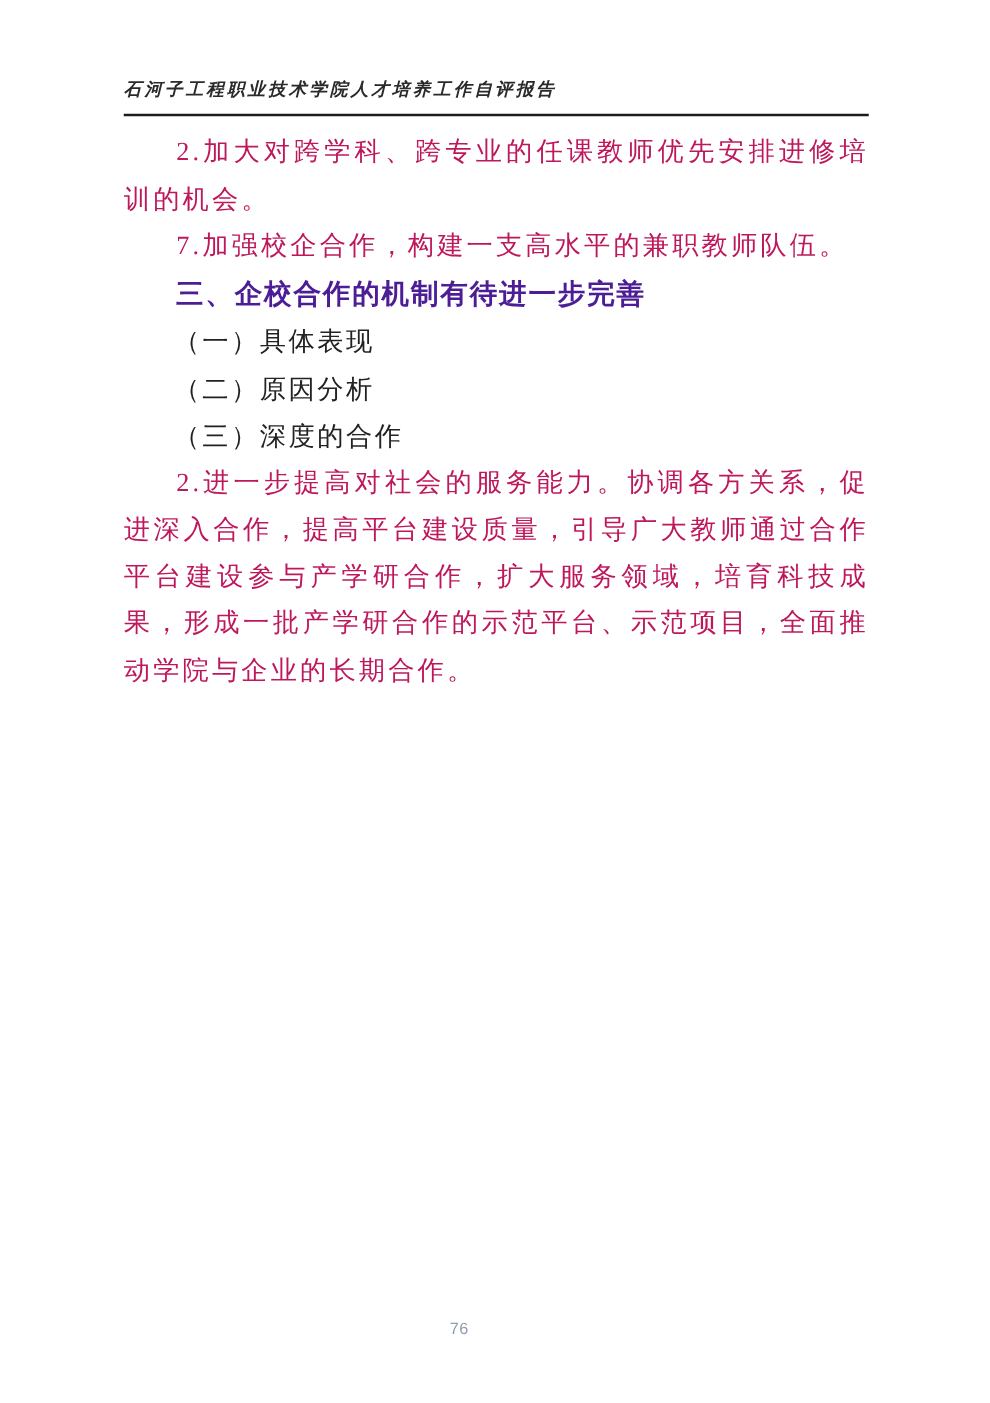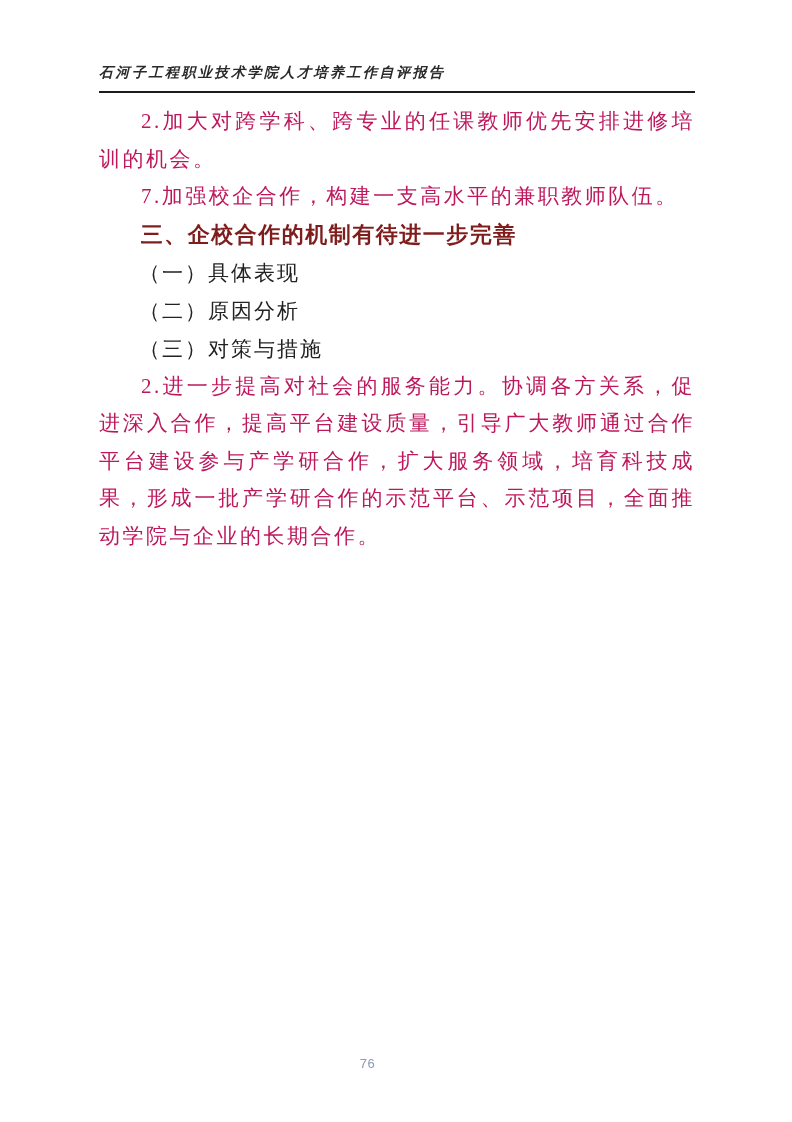--- a/index.html
+++ b/index.html
@@ -47,21 +47,21 @@
     text-indent: 2em;
     color: #be185d;
     font-family: "Liberation Serif", serif;
   }
   .heading1 {
     font-size: 22px;
     line-height: 38px;
     font-weight: bold;
     letter-spacing: 1.5px;
     text-indent: 1.9em;
-    color: #7f1d1d;
+    color: #4c1d95;
     font-family: "Liberation Sans", sans-serif;
   }
   .heading2 {
     font-size: 21px;
     line-height: 38px;
     font-weight: normal;
     letter-spacing: 2px;
     text-indent: 1.9em;
     color: #222222;
     font-family: "Liberation Serif", serif;
@@ -88,21 +88,21 @@
     <div class="header-title">石河子工程职业技术学院人才培养工作自评报告</div>
     <div class="header-rule" style="border-bottom-color: rgb(28, 28, 28);"></div>
   </div>
 
   <div class="content">
     <p class="body-para">2.加大对跨学科、跨专业的任课教师优先安排进修培训的机会。</p>
     <p class="body-para">7.加强校企合作，构建一支高水平的兼职教师队伍。</p>
     <p class="heading1">三、企校合作的机制有待进一步完善</p>
     <p class="heading2">（一）具体表现</p>
     <p class="heading2">（二）原因分析</p>
-    <p class="heading2">（三）对策与措施</p>
+    <p class="heading2">（三）深度的合作</p>
     <p class="body-para">2.进一步提高对社会的服务能力。协调各方关系，促进深入合作，提高平台建设质量，引导广大教师通过合作平台建设参与产学研合作，扩大服务领域，培育科技成果，形成一批产学研合作的示范平台、示范项目，全面推动学院与企业的长期合作。</p>
   </div>
 
   <div class="footer">
     <span class="page-number" style="color: rgb(143, 155, 179);">76</span>
   </div>
 
 </div>
 
 </body></html>

